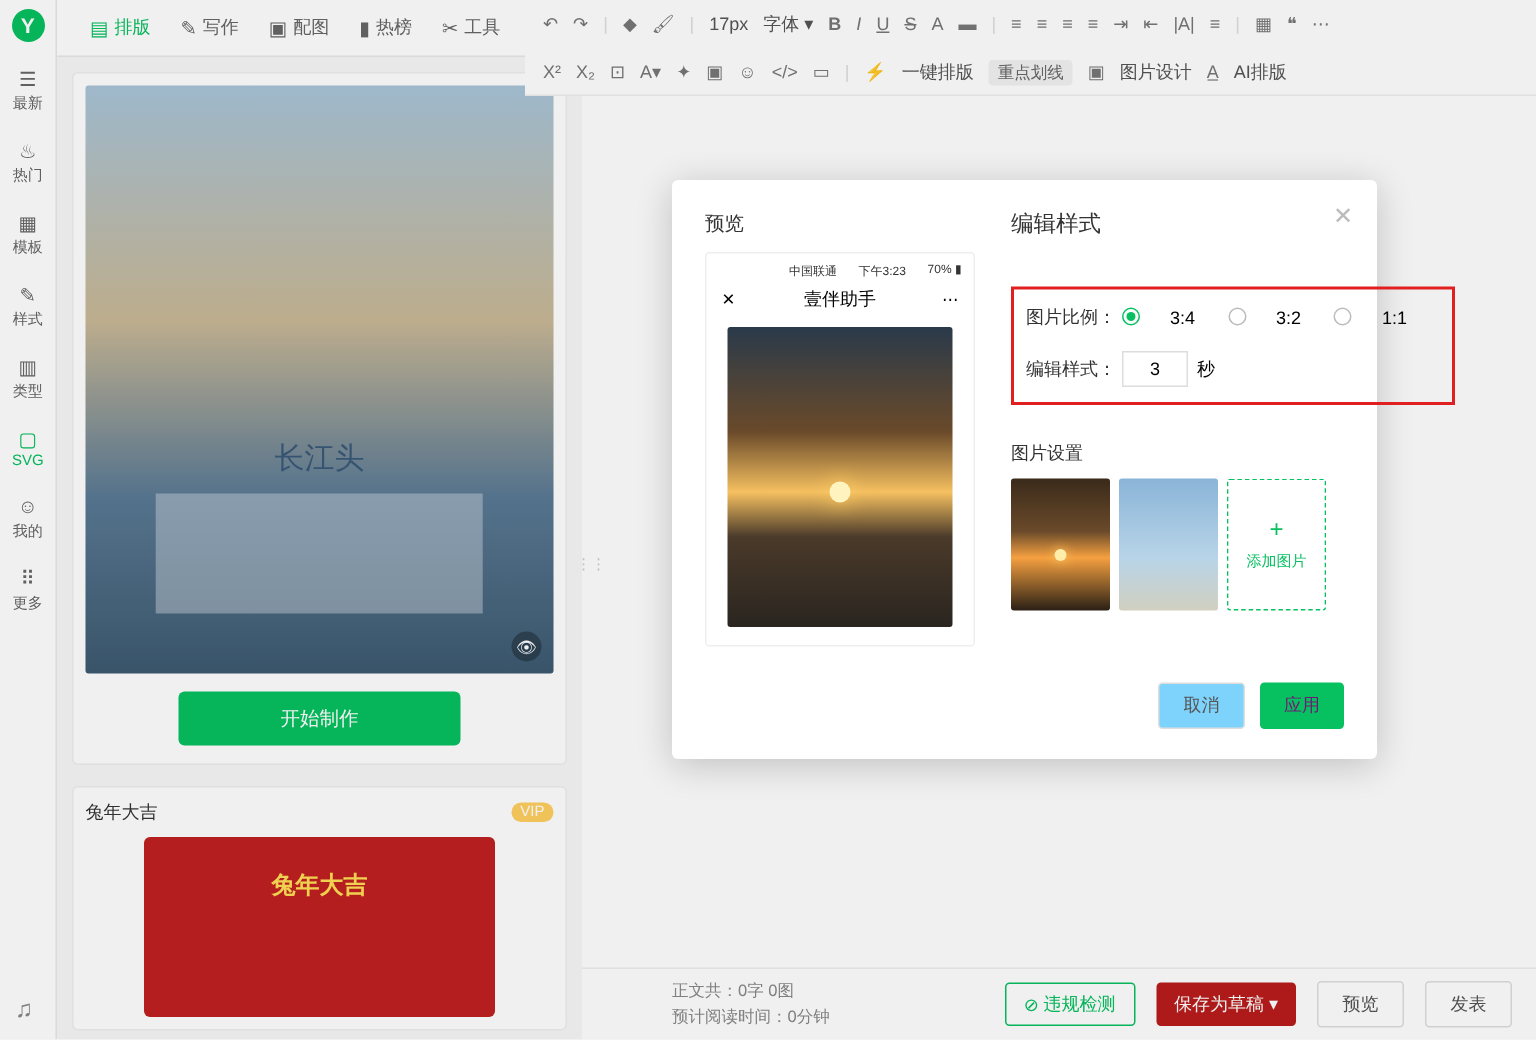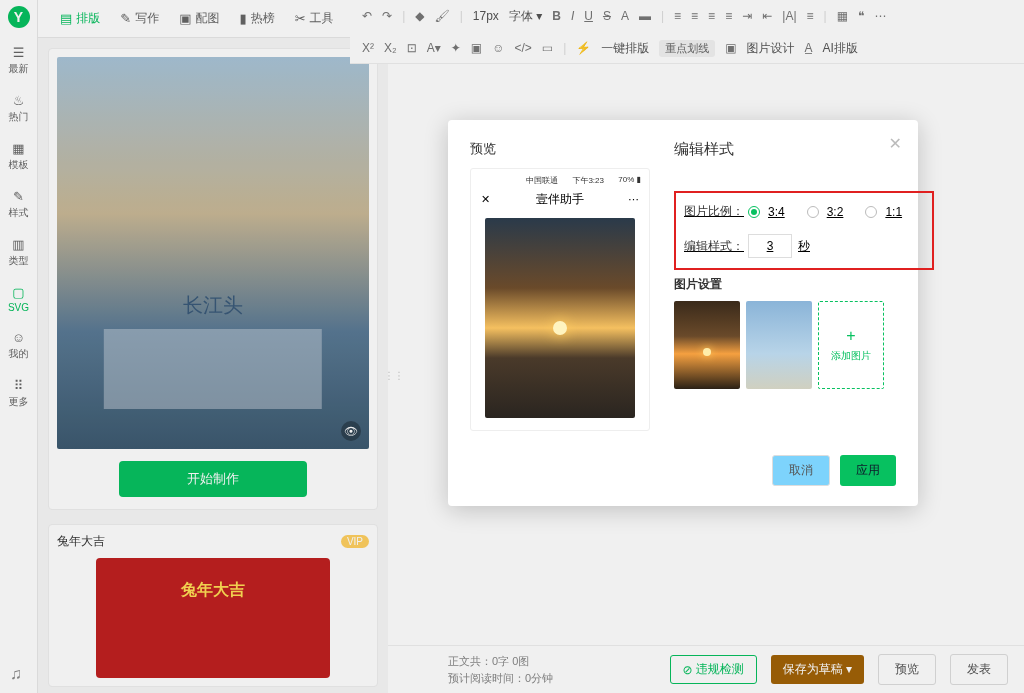--- a/index.html
+++ b/index.html
@@ -44,59 +44,59 @@
 
 
 .editor { position: absolute; left: 388px; top: 64px; right: 0; bottom: 48px; background: #fff; z-index: 1; }
 .gen-btn { position: absolute; right: 8px; top: 60px; background: #fff; border: 1px solid #07c160; color: #07c160; font-size: 11px; padding: 3px 8px; border-radius: 3px; }
 .drag-handle { position: absolute; left: 384px; top: 370px; color: #ccc; font-size: 10px; z-index: 3; }
 
 
 .bottom { position: absolute; left: 388px; right: 0; bottom: 0; height: 48px; background: #fff; border-top: 1px solid #eee; display: flex; align-items: center; padding: 0 16px; gap: 14px; z-index: 2; }
 .bottom .stats { font-size: 11px; color: #888; line-height: 1.5; flex: 1; margin-left: 44px; }
 .btn-outline { border: 1px solid #07c160; background: #fff; color: #07c160; font-size: 12px; padding: 5px 12px; border-radius: 3px; cursor: pointer; display: flex; align-items: center; gap: 3px; }
-.btn-green { border: none; background: #a16207; color: #fff; font-size: 12px; padding: 6px 12px; border-radius: 3px; cursor: pointer; }
+.btn-green { border: none; background: #b91c1c; color: #fff; font-size: 12px; padding: 6px 12px; border-radius: 3px; cursor: pointer; }
 .btn-plain { border: 1px solid #ddd; background: #fff; color: #555; font-size: 12px; padding: 6px 16px; border-radius: 3px; cursor: pointer; }
 
 
 .modal { position: absolute; left: 448px; top: 120px; width: 470px; background: #fff; border-radius: 4px; box-shadow: 0 4px 24px rgba(0,0,0,0.2); z-index: 20; padding: 20px 22px; }
 .modal-row { display: flex; }
 .preview-col { width: 190px; }
 .preview-title { font-size: 13px; color: #333; margin-bottom: 10px; }
 .phone { width: 180px; border: 1px solid #eee; border-radius: 3px; padding: 4px; }
 .phone-status { display: flex; justify-content: space-between; font-size: 8px; color: #333; padding: 2px 4px; margin-left: 47px; }
 .phone-head { display: flex; align-items: center; justify-content: center; position: relative; font-size: 12px; padding: 3px 0 6px; }
 .phone-head .close { position: absolute; left: 6px; font-size: 11px; }
 .phone-head .dots { position: absolute; right: 6px; font-size: 11px; }
 .phone-img { width: 150px; height: 200px; margin: 4px auto 8px; background: linear-gradient(to bottom, #2a3a4a 0%, #6a4a2a 35%, #f5c060 55%, #4a3a2a 70%, #2a2520 100%); border-radius: 2px; position: relative; }
 .phone-img .sun { position: absolute; top: 55%; left: 50%; transform: translate(-50%,-50%); width: 14px; height: 14px; border-radius: 50%; background: #fff4c0; box-shadow: 0 0 14px #ffcc60; }
 
 .settings-col { flex: 1; padding-left: 24px; }
 .modal-title { font-size: 15px; color: #333; margin-bottom: 32px; }
 .modal-close { position: absolute; top: 14px; right: 16px; color: #bbb; font-size: 16px; cursor: pointer; }
-.red-box { border: 2px solid #e02020; padding: 10px 8px; margin-bottom: 6px; text-decoration: underline; }
+.red-box { border: 2px solid #e02020; padding: 10px 8px; margin-bottom: 24px; }
 .form-row { display: flex; align-items: center; margin-bottom: 14px; font-size: 12px; }
 .form-row:last-child { margin-bottom: 0; }
 .form-label { width: 64px; color: #333; }
-.radio { display: inline-flex; align-items: center; gap: 8px; margin-right: 22px; cursor: pointer; }
+.radio { display: inline-flex; gap: 20px; margin-right: 22px; cursor: pointer; }
 .radio .r { width: 12px; height: 12px; border-radius: 50%; border: 1px solid #bbb; display: inline-flex; align-items: center; justify-content: center; }
 .radio.sel .r { border-color: #07c160; }
 .radio.sel .r::after { content: ''; width: 6px; height: 6px; border-radius: 50%; background: #07c160; }
 .dur-input { width: 44px; border: 1px solid #ddd; padding: 4px 6px; text-align: center; font-size: 12px; margin-right: 6px; }
-.img-settings-label { font-size: 12px; color: #333; margin-bottom: 8px; font-weight: bold; }
+.img-settings-label { font-size: 12px; color: #333; margin-bottom: 8px; }
 .thumbs { display: flex; gap: 6px; }
 .thumb { width: 66px; height: 88px; border-radius: 2px; }
 .thumb.t1 { background: linear-gradient(to bottom, #3a2a1a 0%, #6a4a2a 40%, #f5a040 60%, #2a2015 100%); position: relative; }
 .thumb.t1::after { content: ''; position: absolute; top: 58%; left: 50%; transform: translate(-50%,-50%); width: 8px; height: 8px; border-radius: 50%; background: #ffeeaa; box-shadow: 0 0 8px #ffcc60; }
 .thumb.t2 { background: linear-gradient(to bottom, #8ab4d8 0%, #b8d4e8 60%, #d0d0c0 100%); }
 .thumb.add { border: 1px dashed #07c160; display: flex; flex-direction: column; align-items: center; justify-content: center; color: #07c160; font-size: 10px; cursor: pointer; gap: 4px; }
 .thumb.add .plus { font-size: 16px; }
 .modal-foot { display: flex; justify-content: flex-end; gap: 10px; margin-top: 24px; }
 .btn-cancel { border: 1px solid #ddd; background: #7dd3fc; color: #555; padding: 6px 16px; border-radius: 3px; font-size: 12px; cursor: pointer; }
-.btn-apply { border: none; background: #07c160; color: #0f172a; padding: 6px 16px; border-radius: 3px; font-size: 12px; cursor: pointer; }
+.btn-apply { border: none; background: #07c160; color: #701a75; padding: 6px 16px; border-radius: 3px; font-size: 12px; cursor: pointer; }
 
 .support { position: absolute; left: 10px; bottom: 10px; color: #888; z-index: 1; }
 </style>
 </head>
 <body>
 
 <div class="rail">
   <div class="logo">Y</div>
   <div class="rail-item">
       <span class="ic">☰</span>

